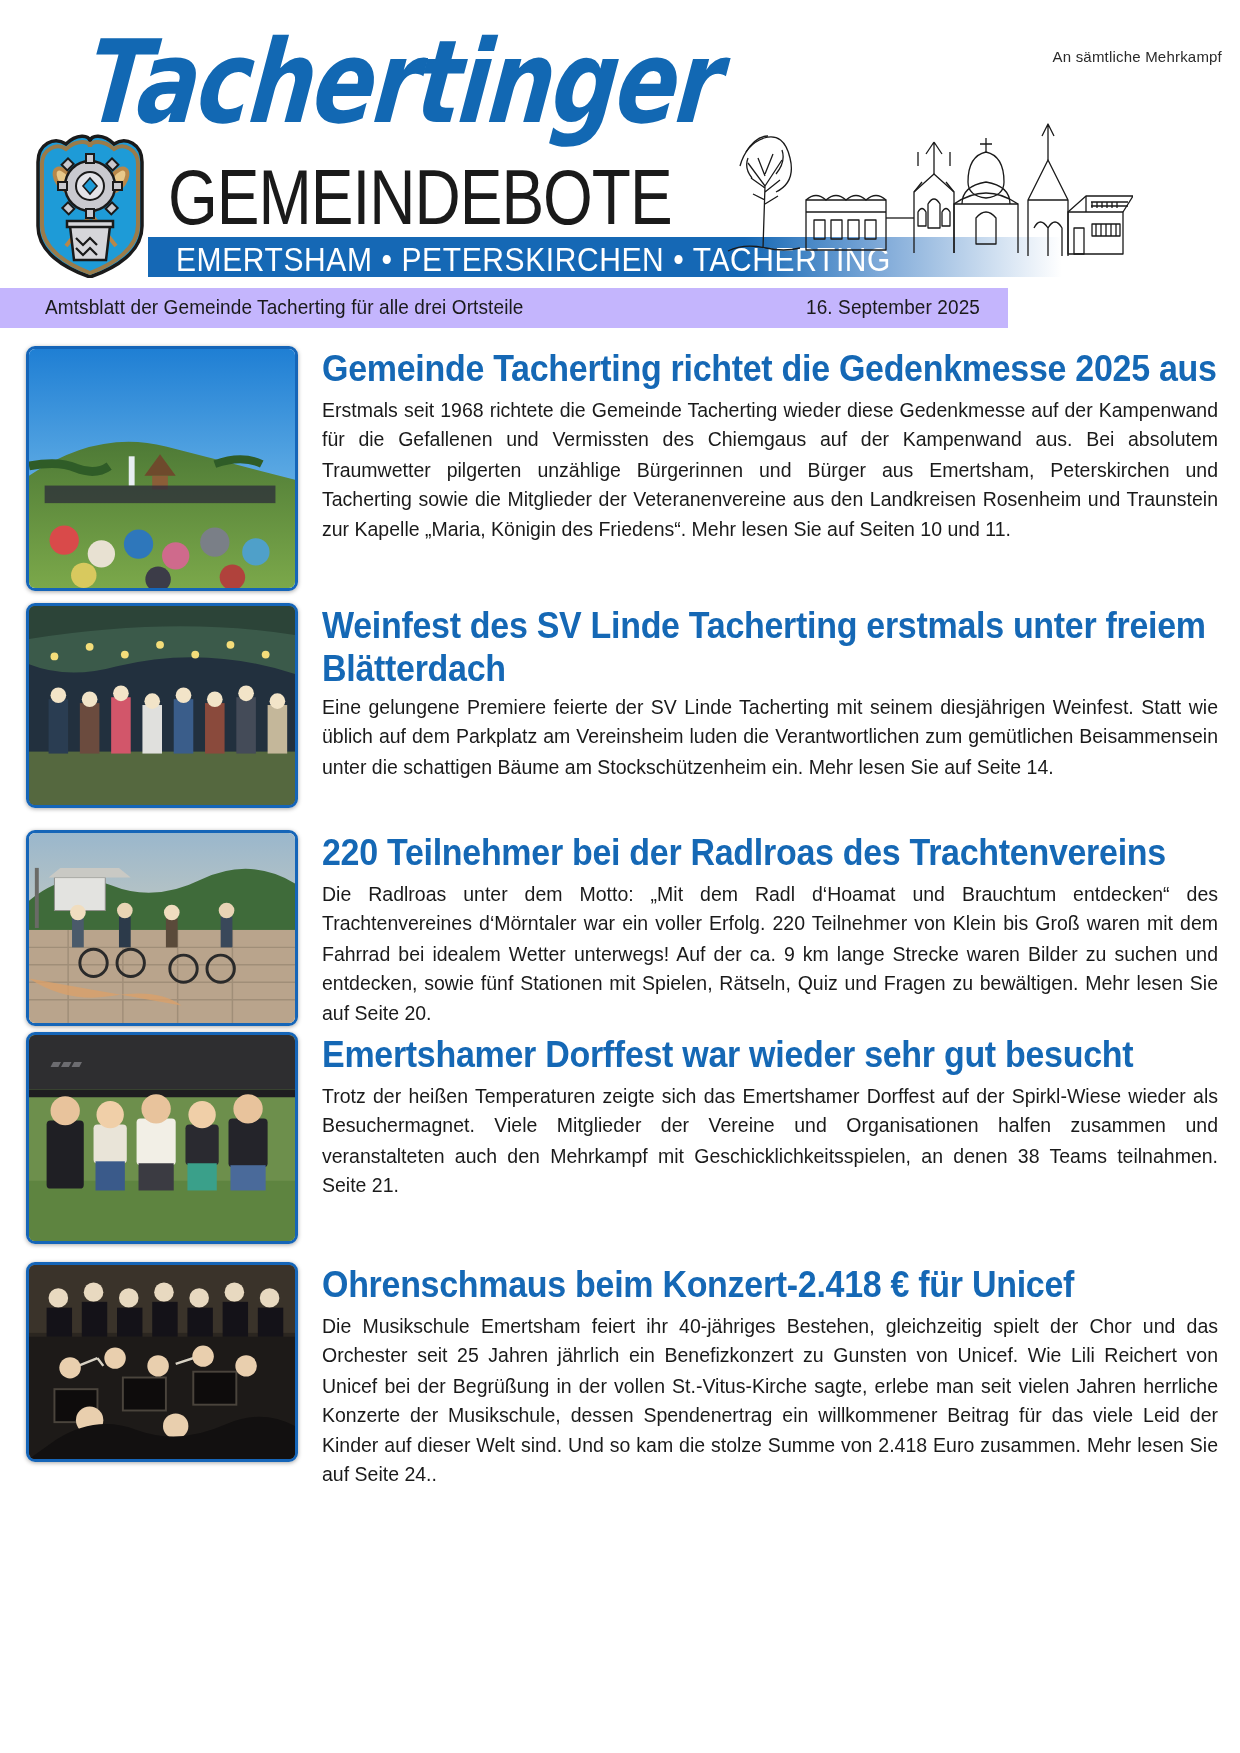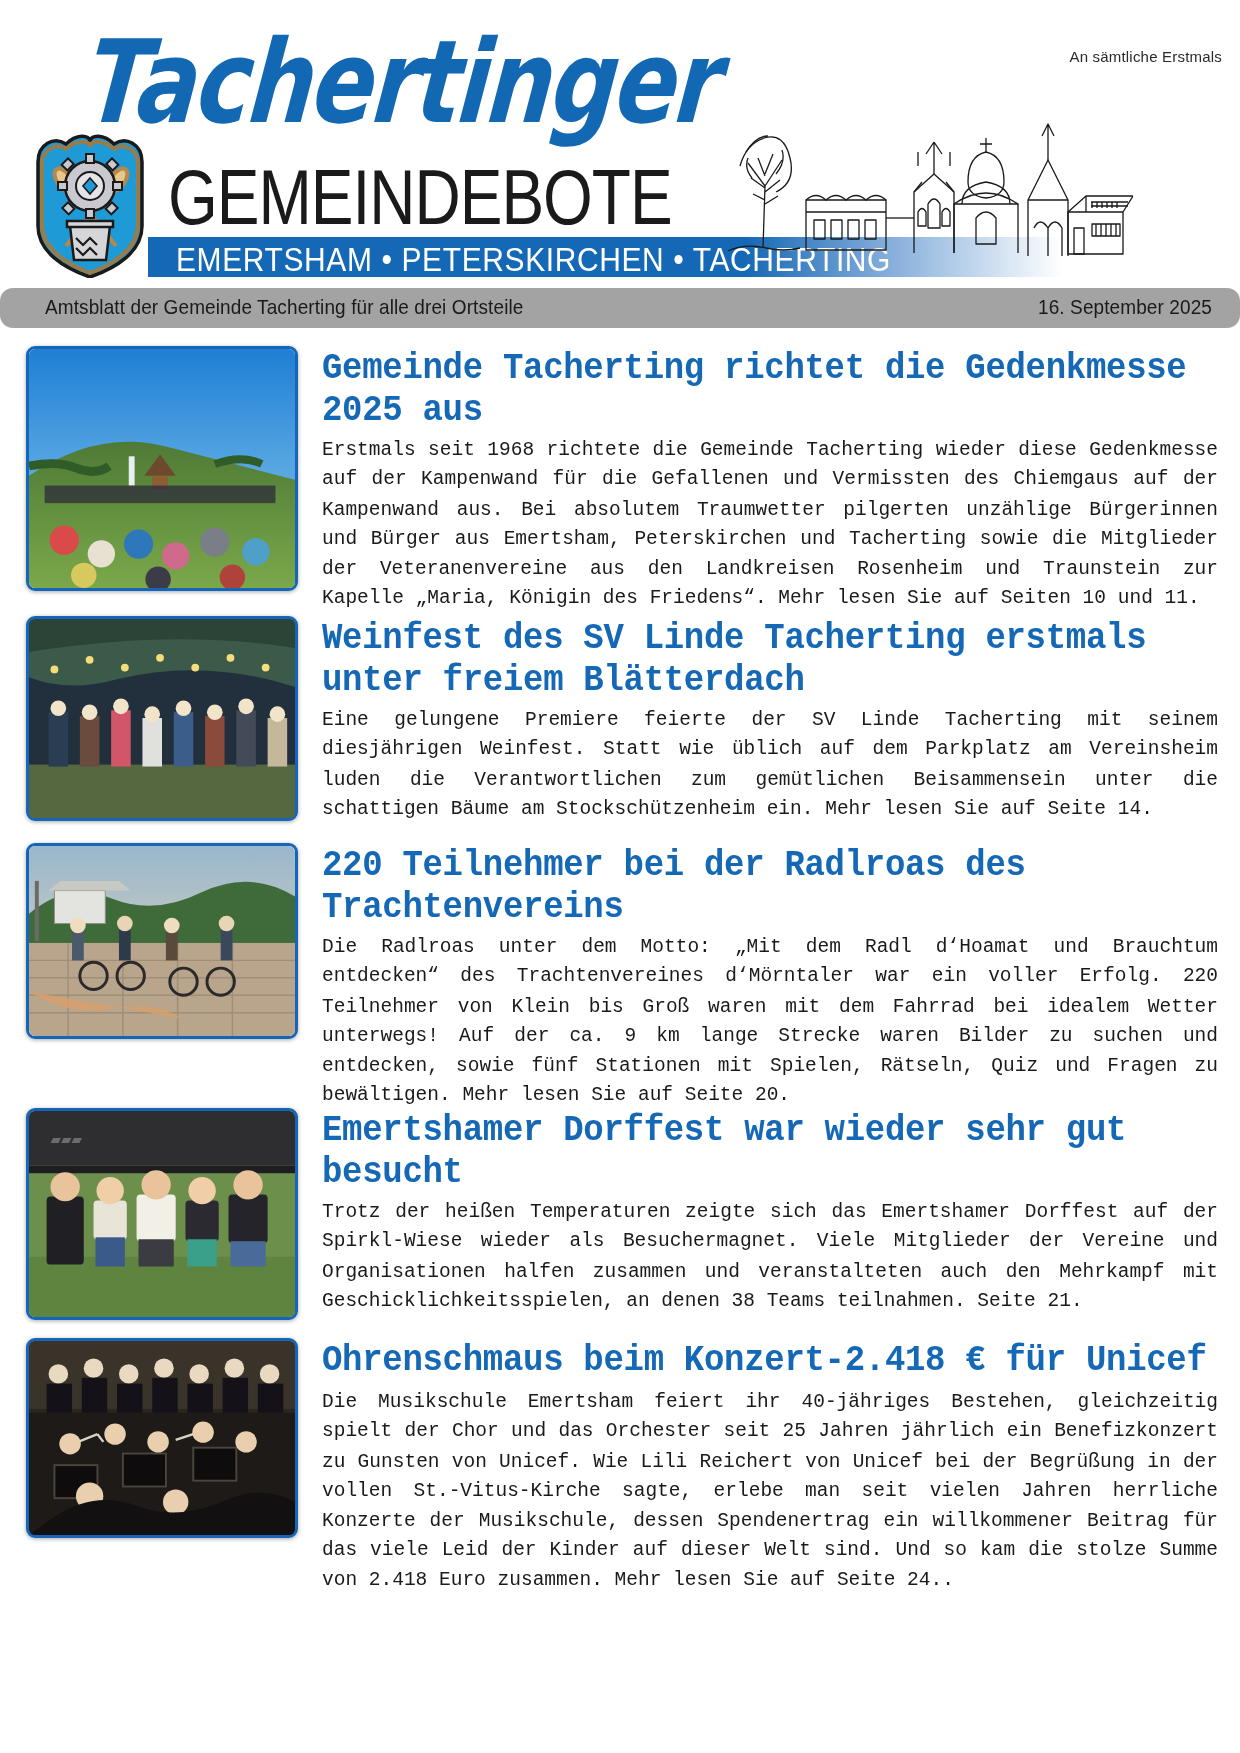--- a/index.html
+++ b/index.html
@@ -99,28 +99,27 @@
     top: 108px;
     width: 415px;
     height: 152px;
   }
 
   
   .banner {
     position: absolute;
     left: 0;
     top: 288px;
-    width: 1240px;
+    width: 1008px;
     height: 40px;
-    background: #a3a3a3;
+    background: #c4b5fd;
     display: flex;
     align-items: center;
     justify-content: space-between;
     padding: 0 28px 0 45px;
-    border-radius: 13px;
   }
   .banner-left, .banner-right {
     font-size: 19px;
     color: #1a1a1a;
     letter-spacing: 0.1px;
     transform: scaleY(1.06);
   }
 
   
   .content {
@@ -147,21 +146,21 @@
     margin-right: 24px;
     box-shadow: 0 1px 4px rgba(0,0,0,0.35);
     position: relative;
   }
   .thumb .ph {
     display: block;
     width: 100%;
     height: 100%;
   }
 
-  .art-body { flex: 1 1 auto; padding-top: 2px; font-family: Liberation Mono, monospace; }
+  .art-body { flex: 1 1 auto; padding-top: 2px; }
 
   .art-head {
     font-size: 34px;
     font-weight: bold;
     color: #1568b5;
     line-height: 1.16;
     letter-spacing: -0.3px;
     margin-bottom: 8px;
     transform: scaleY(1.08);
     transform-origin: left top;
@@ -188,21 +187,21 @@
   .a3 { margin-bottom: 6px; justify-content: center; }
   .a4 { margin-bottom: 18px; }
 </style>
 </head>
 <body>
 
 <div class="masthead">
 
   <div class="paper-title">Tachertinger</div>
 
-  <div class="household-note">An sämtliche Erstmals</div>
+  <div class="household-note">An sämtliche Mehrkampf</div>
 
   <div class="gemeindebote">GEMEINDEBOTE</div>
 
   <div class="ortsteile-bar"></div>
   <div class="ortsteile-text">EMERTSHAM • PETERSKIRCHEN • TACHERTING</div>
 
   <div class="crest">
     <svg viewBox="0 0 116 150" width="116" height="150">
       <path d="M6 34 C6 16 22 8 34 16 C44 6 58 6 58 14 C58 6 72 6 82 16 C94 8 110 16 110 34
                L110 98 C110 124 84 140 58 149 C32 140 6 124 6 98 Z" fill="#1e9bd7" stroke="#1a1a1a" stroke-width="3.5"></path>

